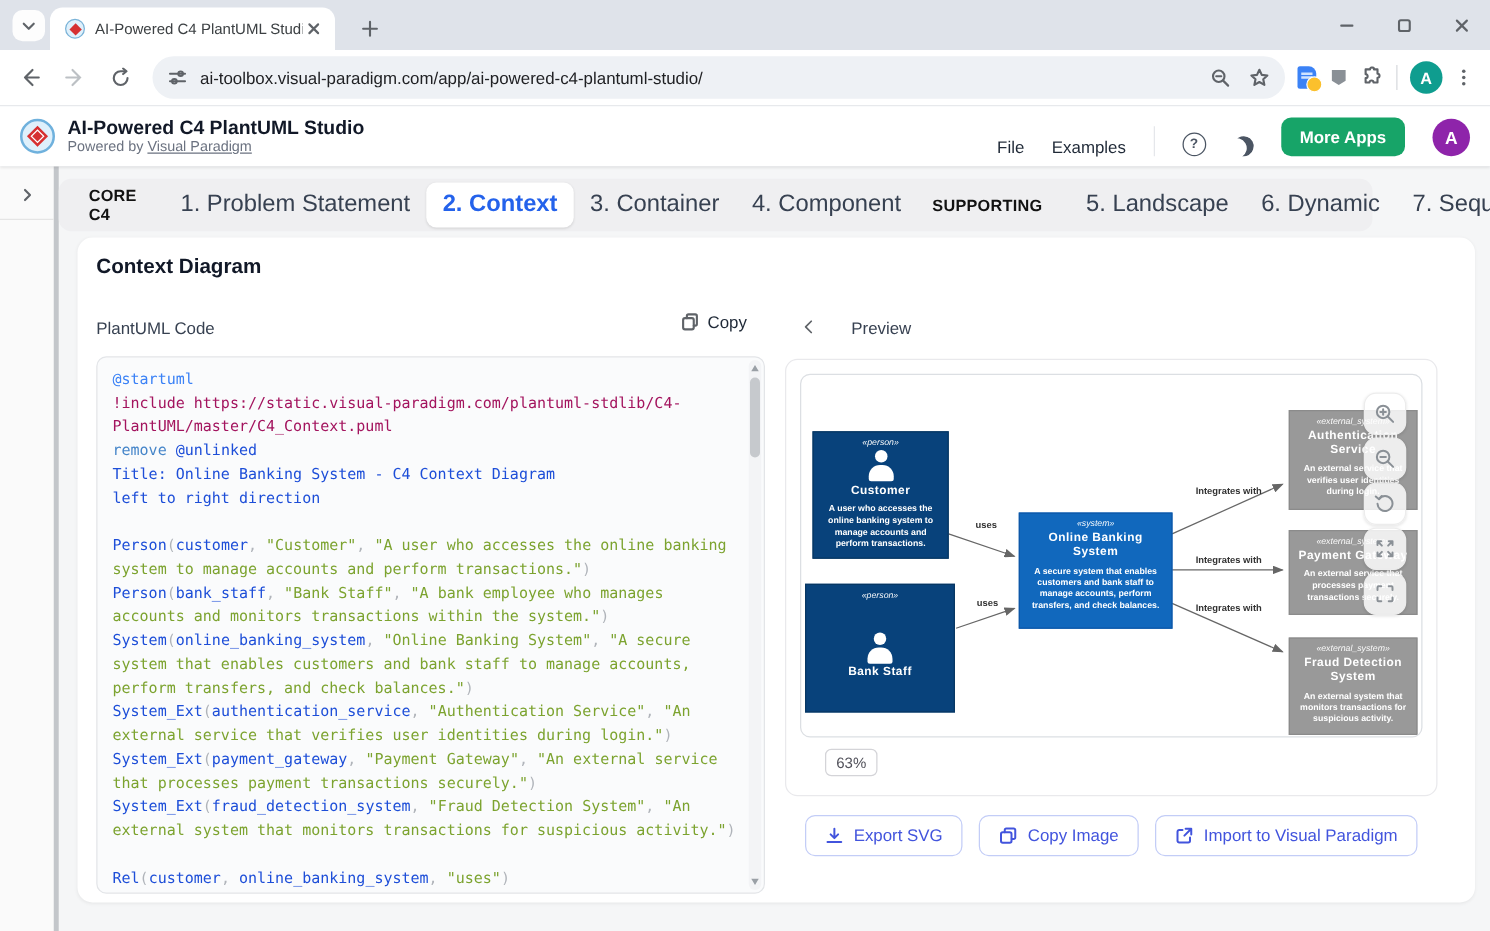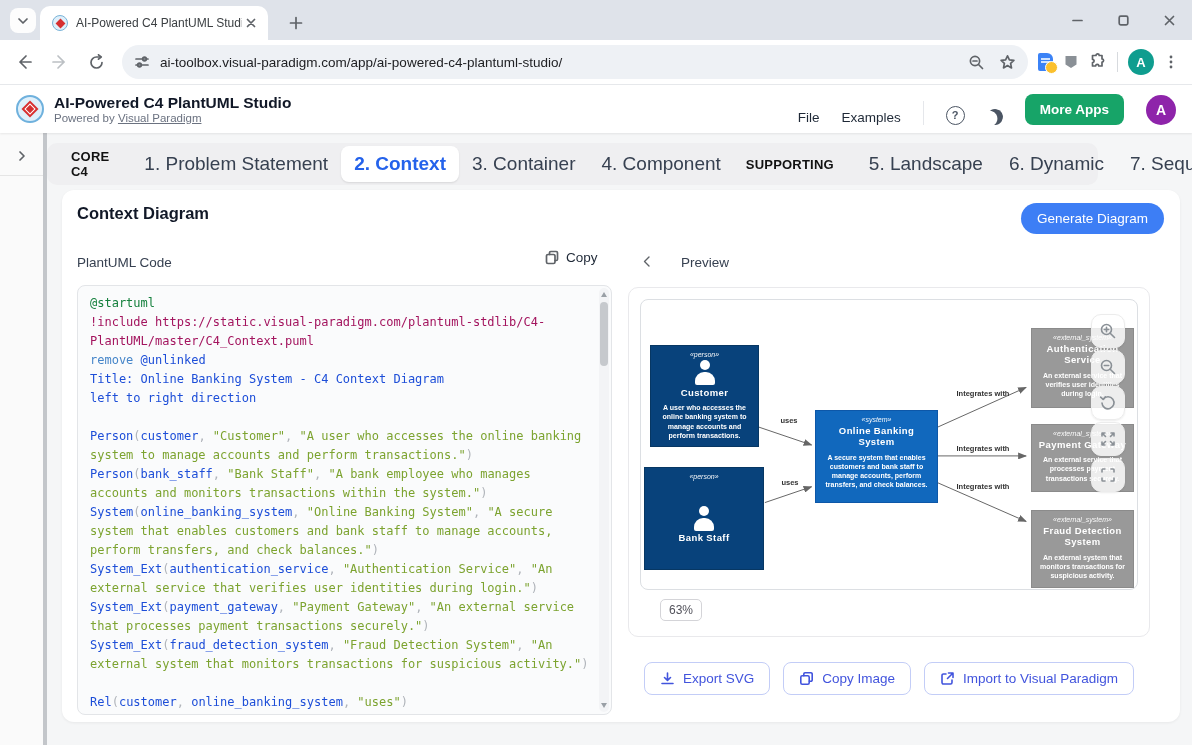--- a/index.html
+++ b/index.html
@@ -61,21 +61,21 @@
   .generate-btn { position:absolute; right:16px; top:13px; background:#3d7ef5; color:#fff; font-size:13.5px; font-weight:500; padding:8px 16px; border-radius:16px; border:none; }
 
   .code-hdr { position:absolute; left:15px; top:65px; font-size:13.5px; color:#374151; }
   .copy-btn { position:absolute; left:483px; top:60px; display:flex; align-items:center; gap:7px; font-size:13.5px; color:#1f2937; background:none; border:none; }
   .prev-chevron { position:absolute; left:575px; top:62px; width:18px; height:18px; display:flex; align-items:center; justify-content:center; }
   .prev-hdr { position:absolute; left:619px; top:65px; font-size:13.5px; color:#374151; }
 
   
   .code-panel { position:absolute; left:15px; top:95px; width:535px; height:430px; background:#fafbfc; border:1px solid #e3e5e8; border-radius:8px; overflow:hidden; padding:8px 22px 0 12px; }
   .code-line { font-family:"DejaVu Sans Mono",monospace; font-size:12px; line-height:19px; color:#3a3c42; overflow-wrap:break-word; }
-  .tok-c{color:#15803d} .tok-m{color:#a3145e} .tok-b{color:#4585c9} .tok-d{color:#1d4ed8} .tok-p{color:#b0b4ba} .tok-g{color:#7ca32f}
+  .tok-c{color:#3b82f6} .tok-m{color:#a3145e} .tok-b{color:#4585c9} .tok-d{color:#1d4ed8} .tok-p{color:#b0b4ba} .tok-g{color:#7ca32f}
   .code-scroll { position:absolute; right:2px; top:2px; bottom:2px; width:10px; background:#f3f4f6; border-radius:5px; }
   .code-thumb { position:absolute; left:1px; top:14px; width:8px; height:64px; background:#c6c9cd; border-radius:4px; }
   .scroll-arrow { position:absolute; left:2px; width:0; height:0; border-left:3px solid transparent; border-right:3px solid transparent; }
   .scroll-arrow.up { top:4px; border-bottom:5px solid #9aa0a6; }
   .scroll-arrow.down { bottom:4px; border-top:5px solid #9aa0a6; }
 
   
   .preview-card { position:absolute; left:566px; top:97px; width:522px; height:350px; background:#fff; border:1px solid #e9e9ec; border-radius:10px; }
   .diagram-box { position:absolute; left:11px; top:11px; width:498px; height:291px; border:1px solid #dcdfe3; border-radius:8px; background:#fff; overflow:hidden; }
   .zoom-badge { position:absolute; left:31px; top:311px; background:#fff; border:1px solid #d4d4d8; border-radius:5px; padding:3px 8px; font-size:12px; color:#52525b; }
@@ -90,21 +90,21 @@
   .ndesc { font-size:7px; font-weight:600; line-height:1.3; margin-top:5px; }
   .p-icon { position:relative; width:26px; height:25px; margin-top:2px; }
   .p-icon::before { content:""; position:absolute; left:8px; top:0; width:10px; height:10px; border-radius:50%; background:#fff; }
   .p-icon::after { content:""; position:absolute; left:3px; top:12px; width:20px; height:13px; border-radius:9px 9px 2px 2px; background:#fff; }
   #edge-svg { position:absolute; left:0; top:0; width:100%; height:100%; }
   .edge-label { position:absolute; transform:translate(-50%,-50%); font-size:7.5px; font-weight:bold; color:#333; white-space:nowrap; }
 
   .zoom-stack { position:absolute; right:12px; top:14px; display:flex; flex-direction:column; gap:2px; z-index:10; }
   .zoom-btn { width:34px; height:34px; border-radius:10px; background:rgba(255,255,255,.82); border:1px solid #ececec; box-shadow:0 1px 2px rgba(0,0,0,.08); display:flex; align-items:center; justify-content:center; }
 
-  .actions-row { position:absolute; left:566px; top:472px; width:522px; display:flex; justify-content:center; gap:13px; }
+  .actions-row { position:absolute; left:566px; top:462px; width:522px; display:flex; justify-content:center; gap:13px; }
   .action-btn { display:flex; align-items:center; gap:8px; background:#fff; border:1px solid #c3cdf7; color:#4254dd; font-size:13.5px; font-weight:500; padding:8px 15px; border-radius:8px; }
 
   .icon-ink { stroke:#5f6368; stroke-width:1.7; fill:none; stroke-linecap:round; stroke-linejoin:round; }
   .icon-dis { stroke:#bcc0c4; stroke-width:1.7; fill:none; stroke-linecap:round; }
   .icon-gray { stroke:#8a9096; stroke-width:1.6; fill:none; stroke-linecap:round; stroke-linejoin:round; }
   .icon-blue { stroke:currentColor; stroke-width:1.6; fill:none; stroke-linecap:round; stroke-linejoin:round; }
 </style>
 </head>
 <body>
 
@@ -234,21 +234,20 @@
       <span class="tab-group-label">SUPPORTING</span>
       <span class="tab-divider"></span>
       <button class="tab-item">5. Landscape</button>
       <button class="tab-item">6. Dynamic</button>
       <button class="tab-item">7. Sequence</button>
       <button class="tab-item">8. Deployment</button>
     </div>
 
   <div class="maincard">
     <div class="page-title">Context Diagram</div>
-    <button class="generate-btn">Generate Diagram</button>
 
     <div class="code-hdr">PlantUML Code</div>
     <button class="copy-btn">
       <svg width="14" height="15" viewBox="0 0 14 15">
           <rect x="1.5" y="4.5" width="8.5" height="9" rx="1.5" class="icon-ink"></rect>
           <path d="M4.5 4.5 V2.8 a1.3 1.3 0 0 1 1.3-1.3 H11.2 a1.3 1.3 0 0 1 1.3 1.3 V9.2 a1.3 1.3 0 0 1 -1.3 1.3 H10" class="icon-ink"></path>
         </svg>
       <span>Copy</span>
     </button>
     <span class="prev-chevron">

